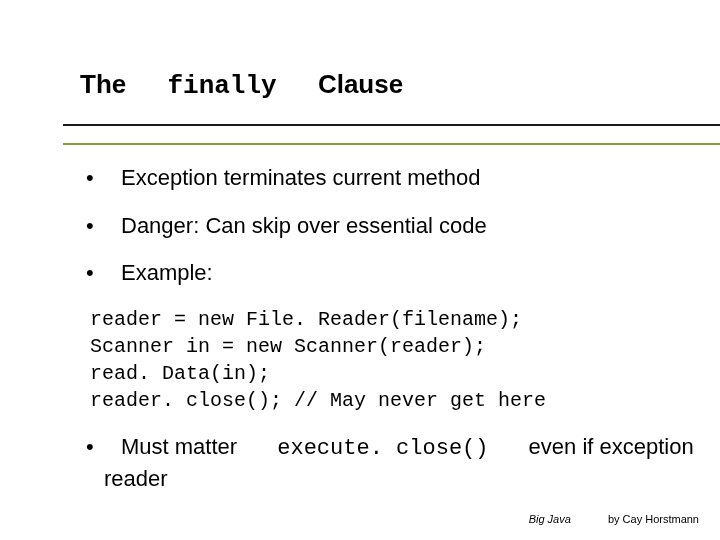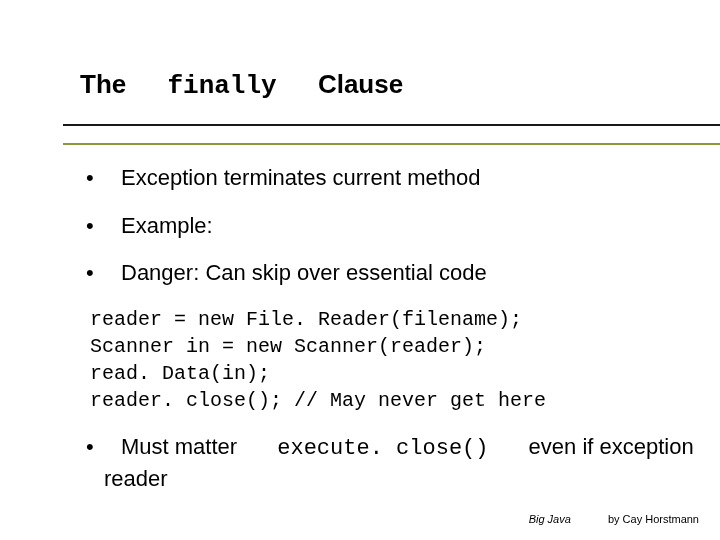--- a/index.html
+++ b/index.html
@@ -74,22 +74,22 @@
 <body>
 
 <div class="title">
   <span>The </span><span class="kw">finally</span><span> Clause</span>
 </div>
 <hr class="rule-dark">
 <hr class="rule-olive">
 
 <ul class="bullets">
   <li><span>Exception terminates current method</span></li>
+  <li><span>Danger: Can skip over essential code</span></li>
   <li><span>Example:</span></li>
-  <li><span>Danger: Can skip over essential code</span></li>
 </ul>
 
 <div class="codeblock">reader = new File. Reader(filename);
 Scanner in = new Scanner(reader);
 read. Data(in);
 reader. close(); // May never get here</div>
 
 <ul class="bullets">
   <li>
     <span>Must matter </span><span class="mono">execute. close()</span><span>  even if exception reader</span>

